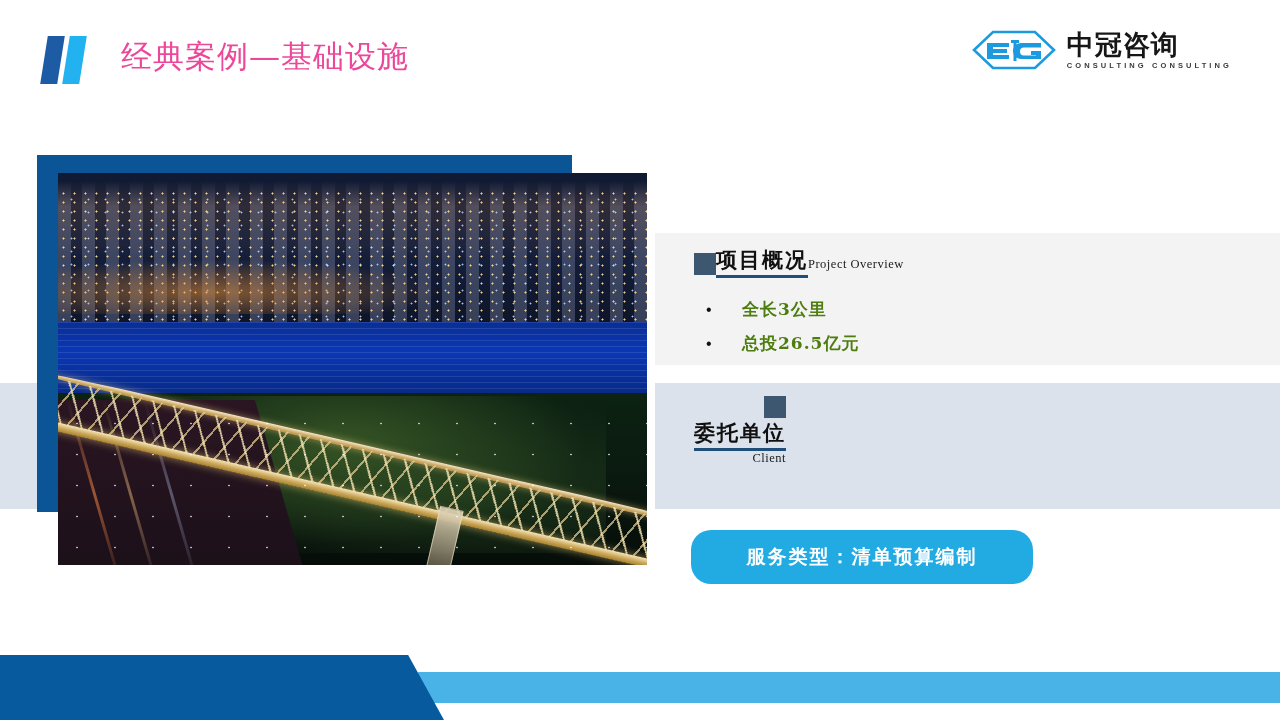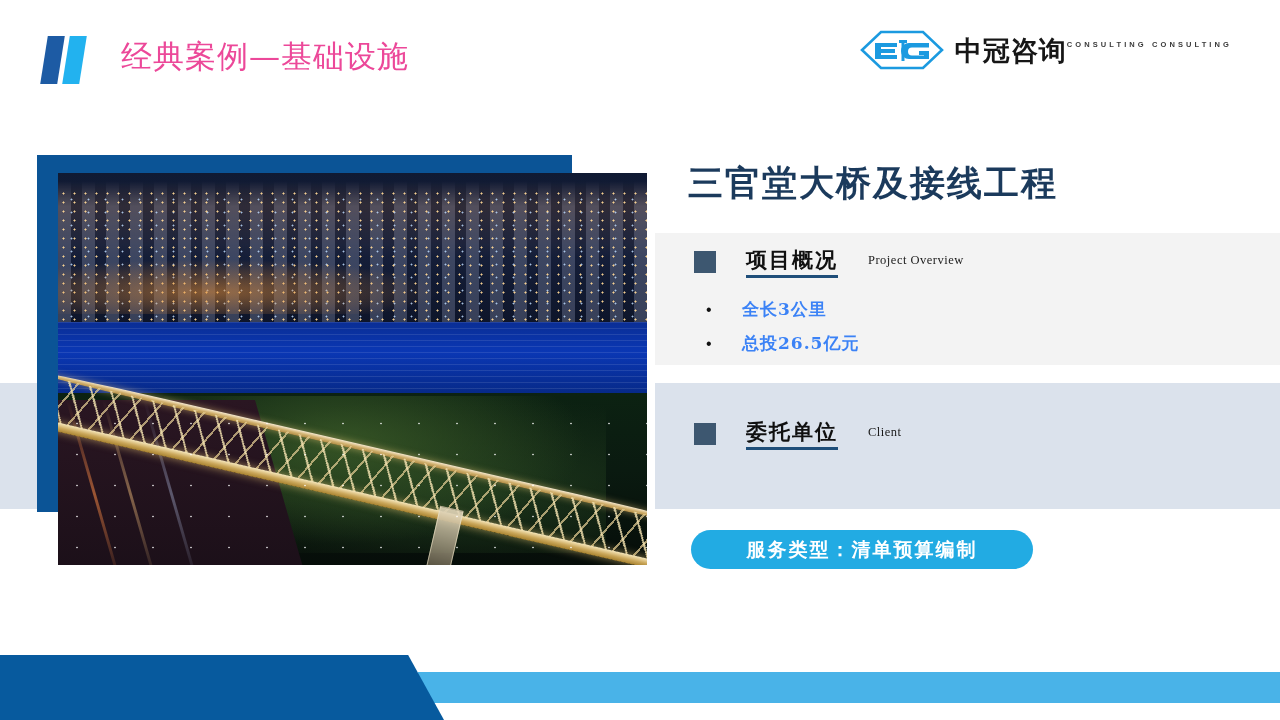--- a/index.html
+++ b/index.html
@@ -53,21 +53,21 @@
   
   .logo {
     position: absolute;
     right: 48px; top: 26px;
     height: 48px;
     display: flex;
     align-items: center;
     gap: 10px;
   }
   .logo-mark { width: 86px; height: 44px; }
-  .logo-text { display: flex; flex-direction: row; line-height: 1; }
+  .logo-text { display: flex; flex-direction: column; line-height: 1; }
   .logo-cn {
     font-family: "DejaVu Serif", "Liberation Serif", serif;
     font-size: 27px;
     font-weight: bold;
     color: #161616;
     letter-spacing: 1px;
   }
   .logo-en {
     margin-top: 4px;
     font-size: 7.5px;
@@ -220,22 +220,22 @@
   .band-blue {
     position: absolute;
     left: 655px; top: 383px;
     width: 625px; height: 126px;
     background: #dbe2ec;
   }
 
   .sec {
     position: absolute;
     display: flex;
-    align-items: center;
-    gap: 30px;
+    align-items: flex-end;
+    gap: 0;
   }
   .sec-mark {
     width: 22px; height: 22px;
     background: #3d5770;
     flex: none;
     margin-bottom: 3px;
   }
   .sec-cn {
     font-family: "DejaVu Serif", "Liberation Serif", serif;
     font-size: 21px;
@@ -248,21 +248,21 @@
   }
   .sec-en {
     font-family: Liberation Serif, serif;
     font-size: 12.5px;
     color: #1a1a1a;
     letter-spacing: 0.5px;
     padding-bottom: 6px;
     white-space: nowrap;
   }
   .sec-overview { left: 694px; top: 248px; }
-  .sec-client   { left: 694px; top: 420px; }
+  .sec-client   { left: 694px; top: 396px; flex-direction: column; }
 
   .bullets {
     position: absolute;
     left: 700px; top: 298px;
     width: 520px;
   }
   .bullet {
     display: flex;
     align-items: baseline;
     margin-bottom: 11px;
@@ -272,39 +272,39 @@
     flex: none;
     font-size: 16px;
     color: #111;
     text-align: left;
     padding-left: 6px;
   }
   .bullet-text {
     font-family: "DejaVu Serif", "Liberation Serif", serif;
     font-size: 17px;
     font-weight: bold;
-    color: #3b82f6;
+    color: #4d7c0f;
     letter-spacing: 1px;
   }
 
   .client-name {
     position: absolute;
     left: 712px; top: 455px;
     font-family: "DejaVu Serif", "Liberation Serif", serif;
     font-size: 17.5px;
     font-weight: bold;
     color: #111111;
     letter-spacing: 1.5px;
     white-space: nowrap;
   }
 
   .service-pill {
     position: absolute;
     left: 691px; top: 530px;
-    height: 39px;
+    height: 54px;
     min-width: 342px;
     border-radius: 20px;
     background: #22abe3;
     display: flex;
     align-items: center;
     justify-content: center;
     padding: 0 26px;
     box-sizing: border-box;
   }
   .service-pill-label {
@@ -374,21 +374,20 @@
     <div class="road-trail t3"></div>
     <div class="bridge">
       <div class="top-chord"></div>
       <div class="truss"></div>
       <div class="deck"></div>
       <div class="pier"></div>
     </div>
     <div class="stars"></div>
   </div>
 
-  <div class="project-title">三官堂大桥及接线工程</div>
 
   <div class="band-grey"></div>
   <div class="sec sec-overview">
     <span class="sec-mark"></span>
     <span class="sec-cn">项目概况</span>
     <span class="sec-en">Project Overview</span>
   </div>
   <div class="bullets">
     <div class="bullet">
       <span class="bullet-dot">•</span>

